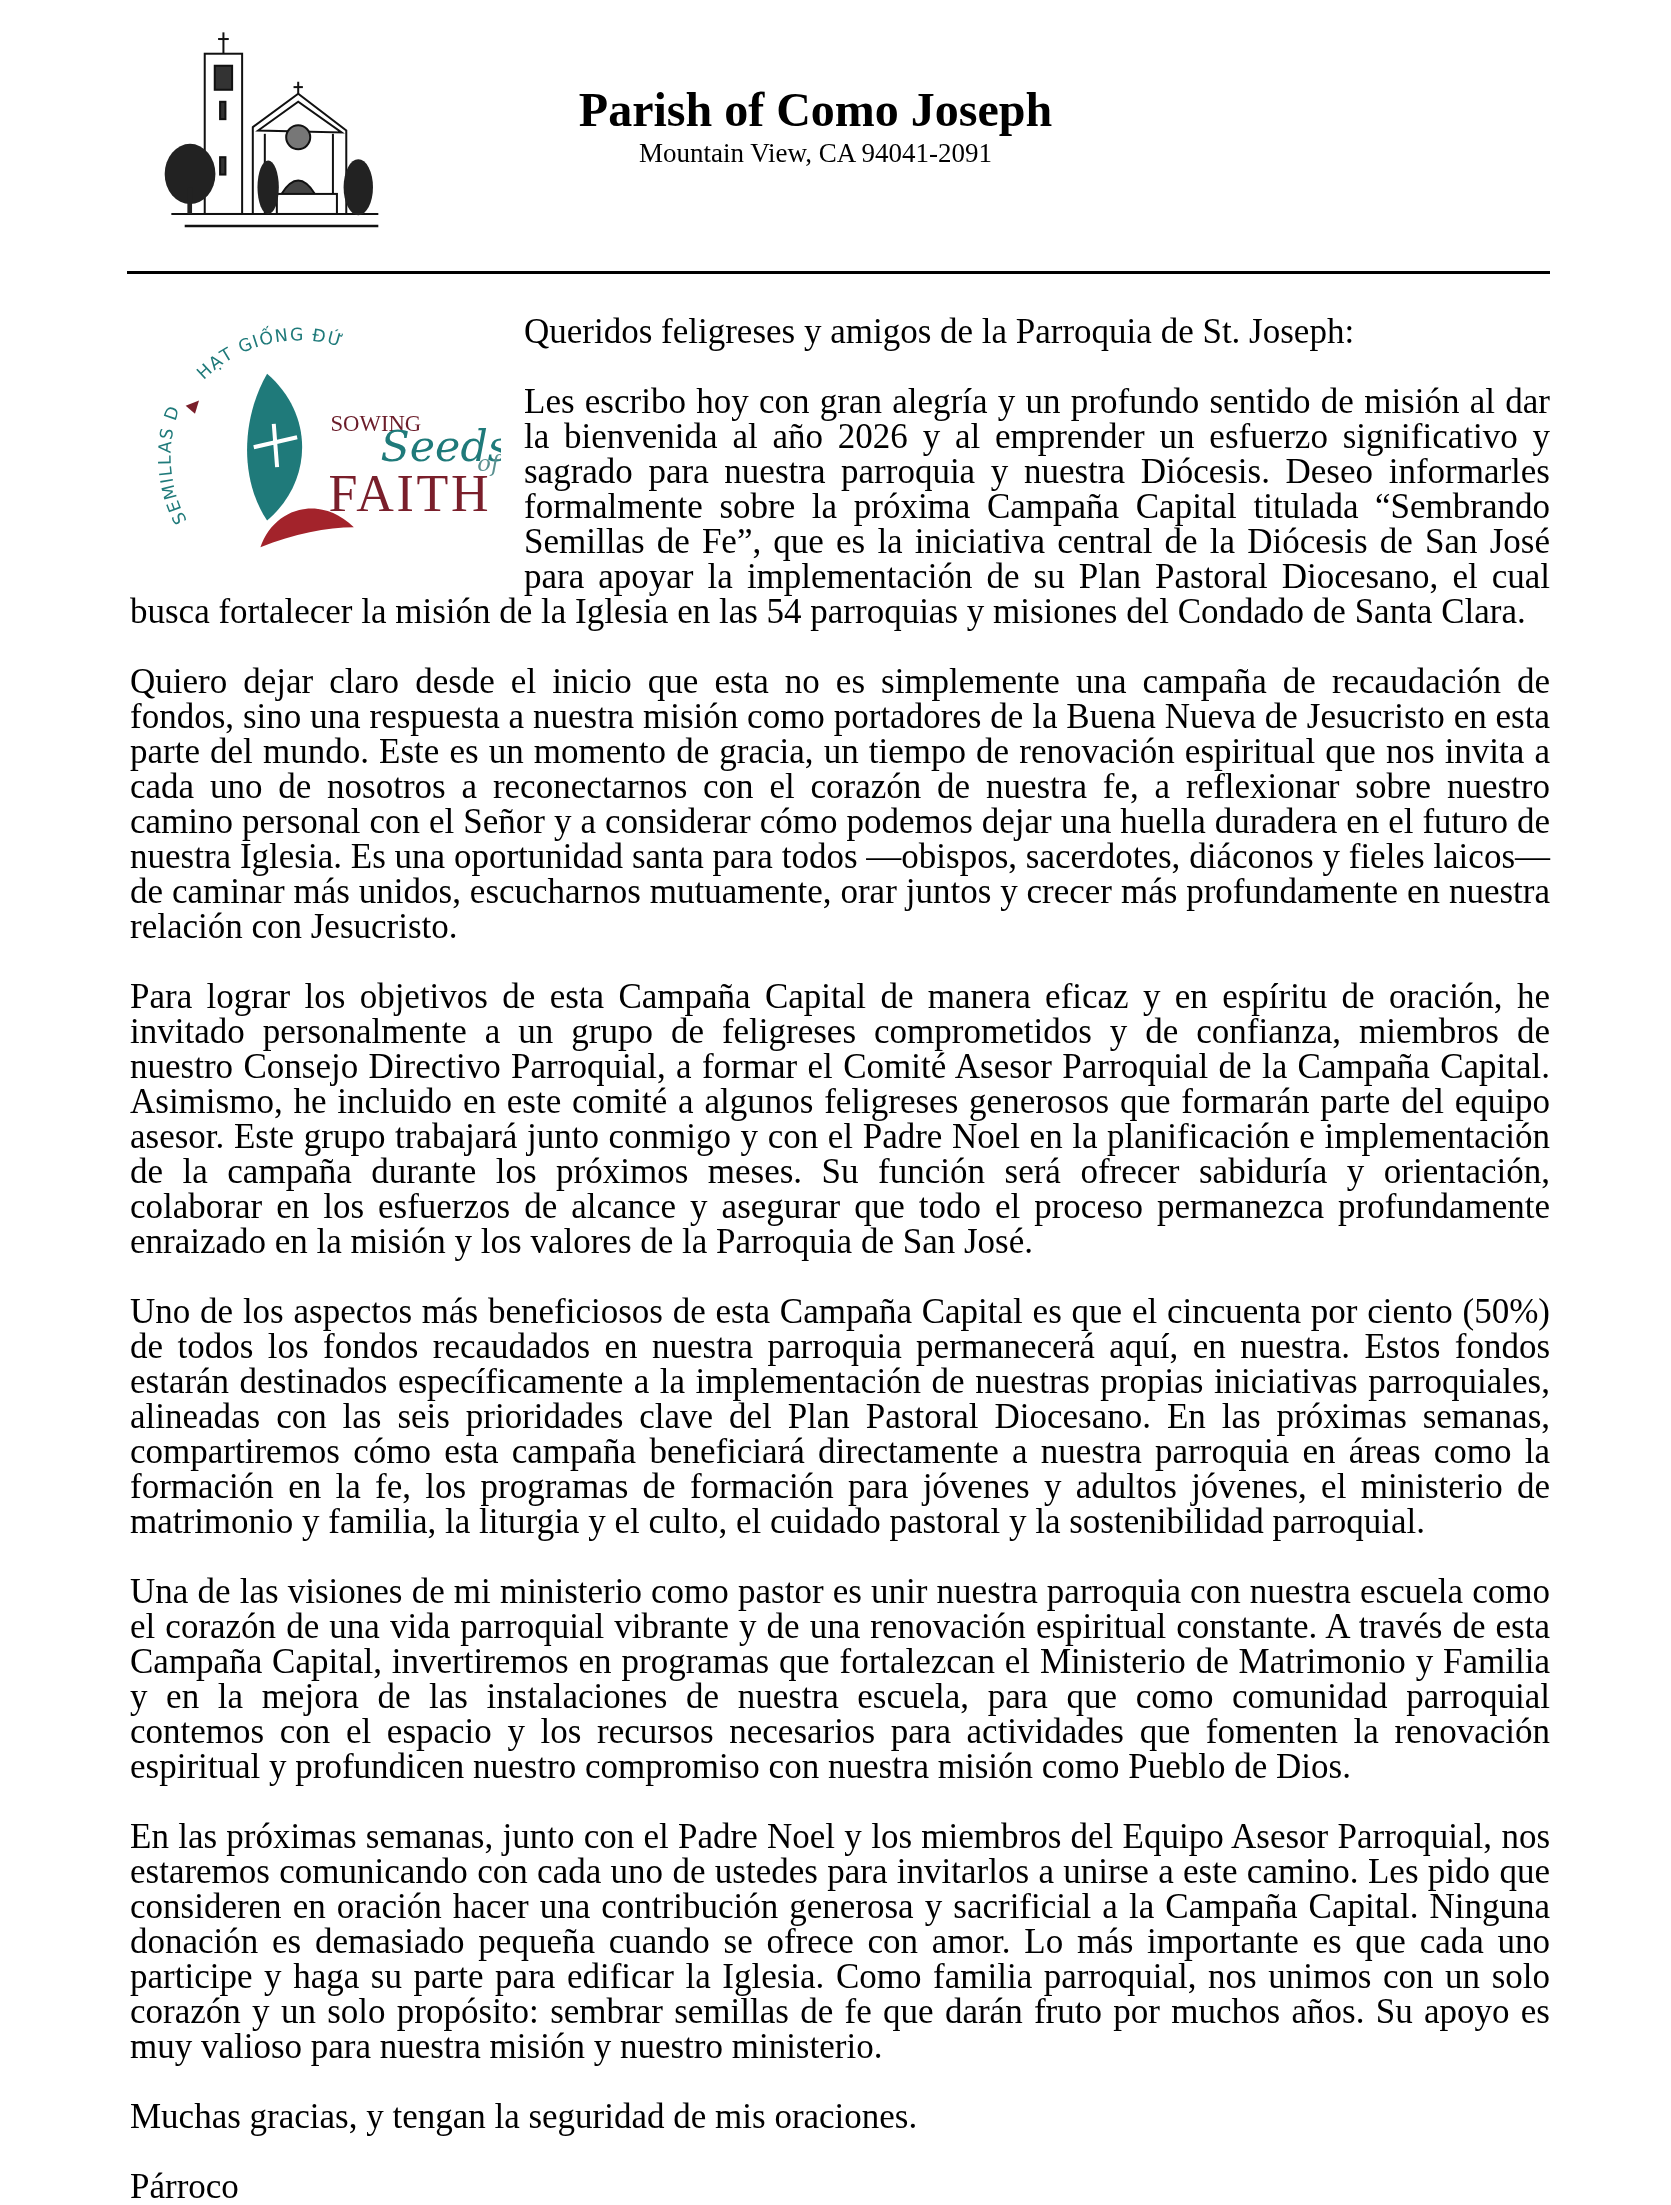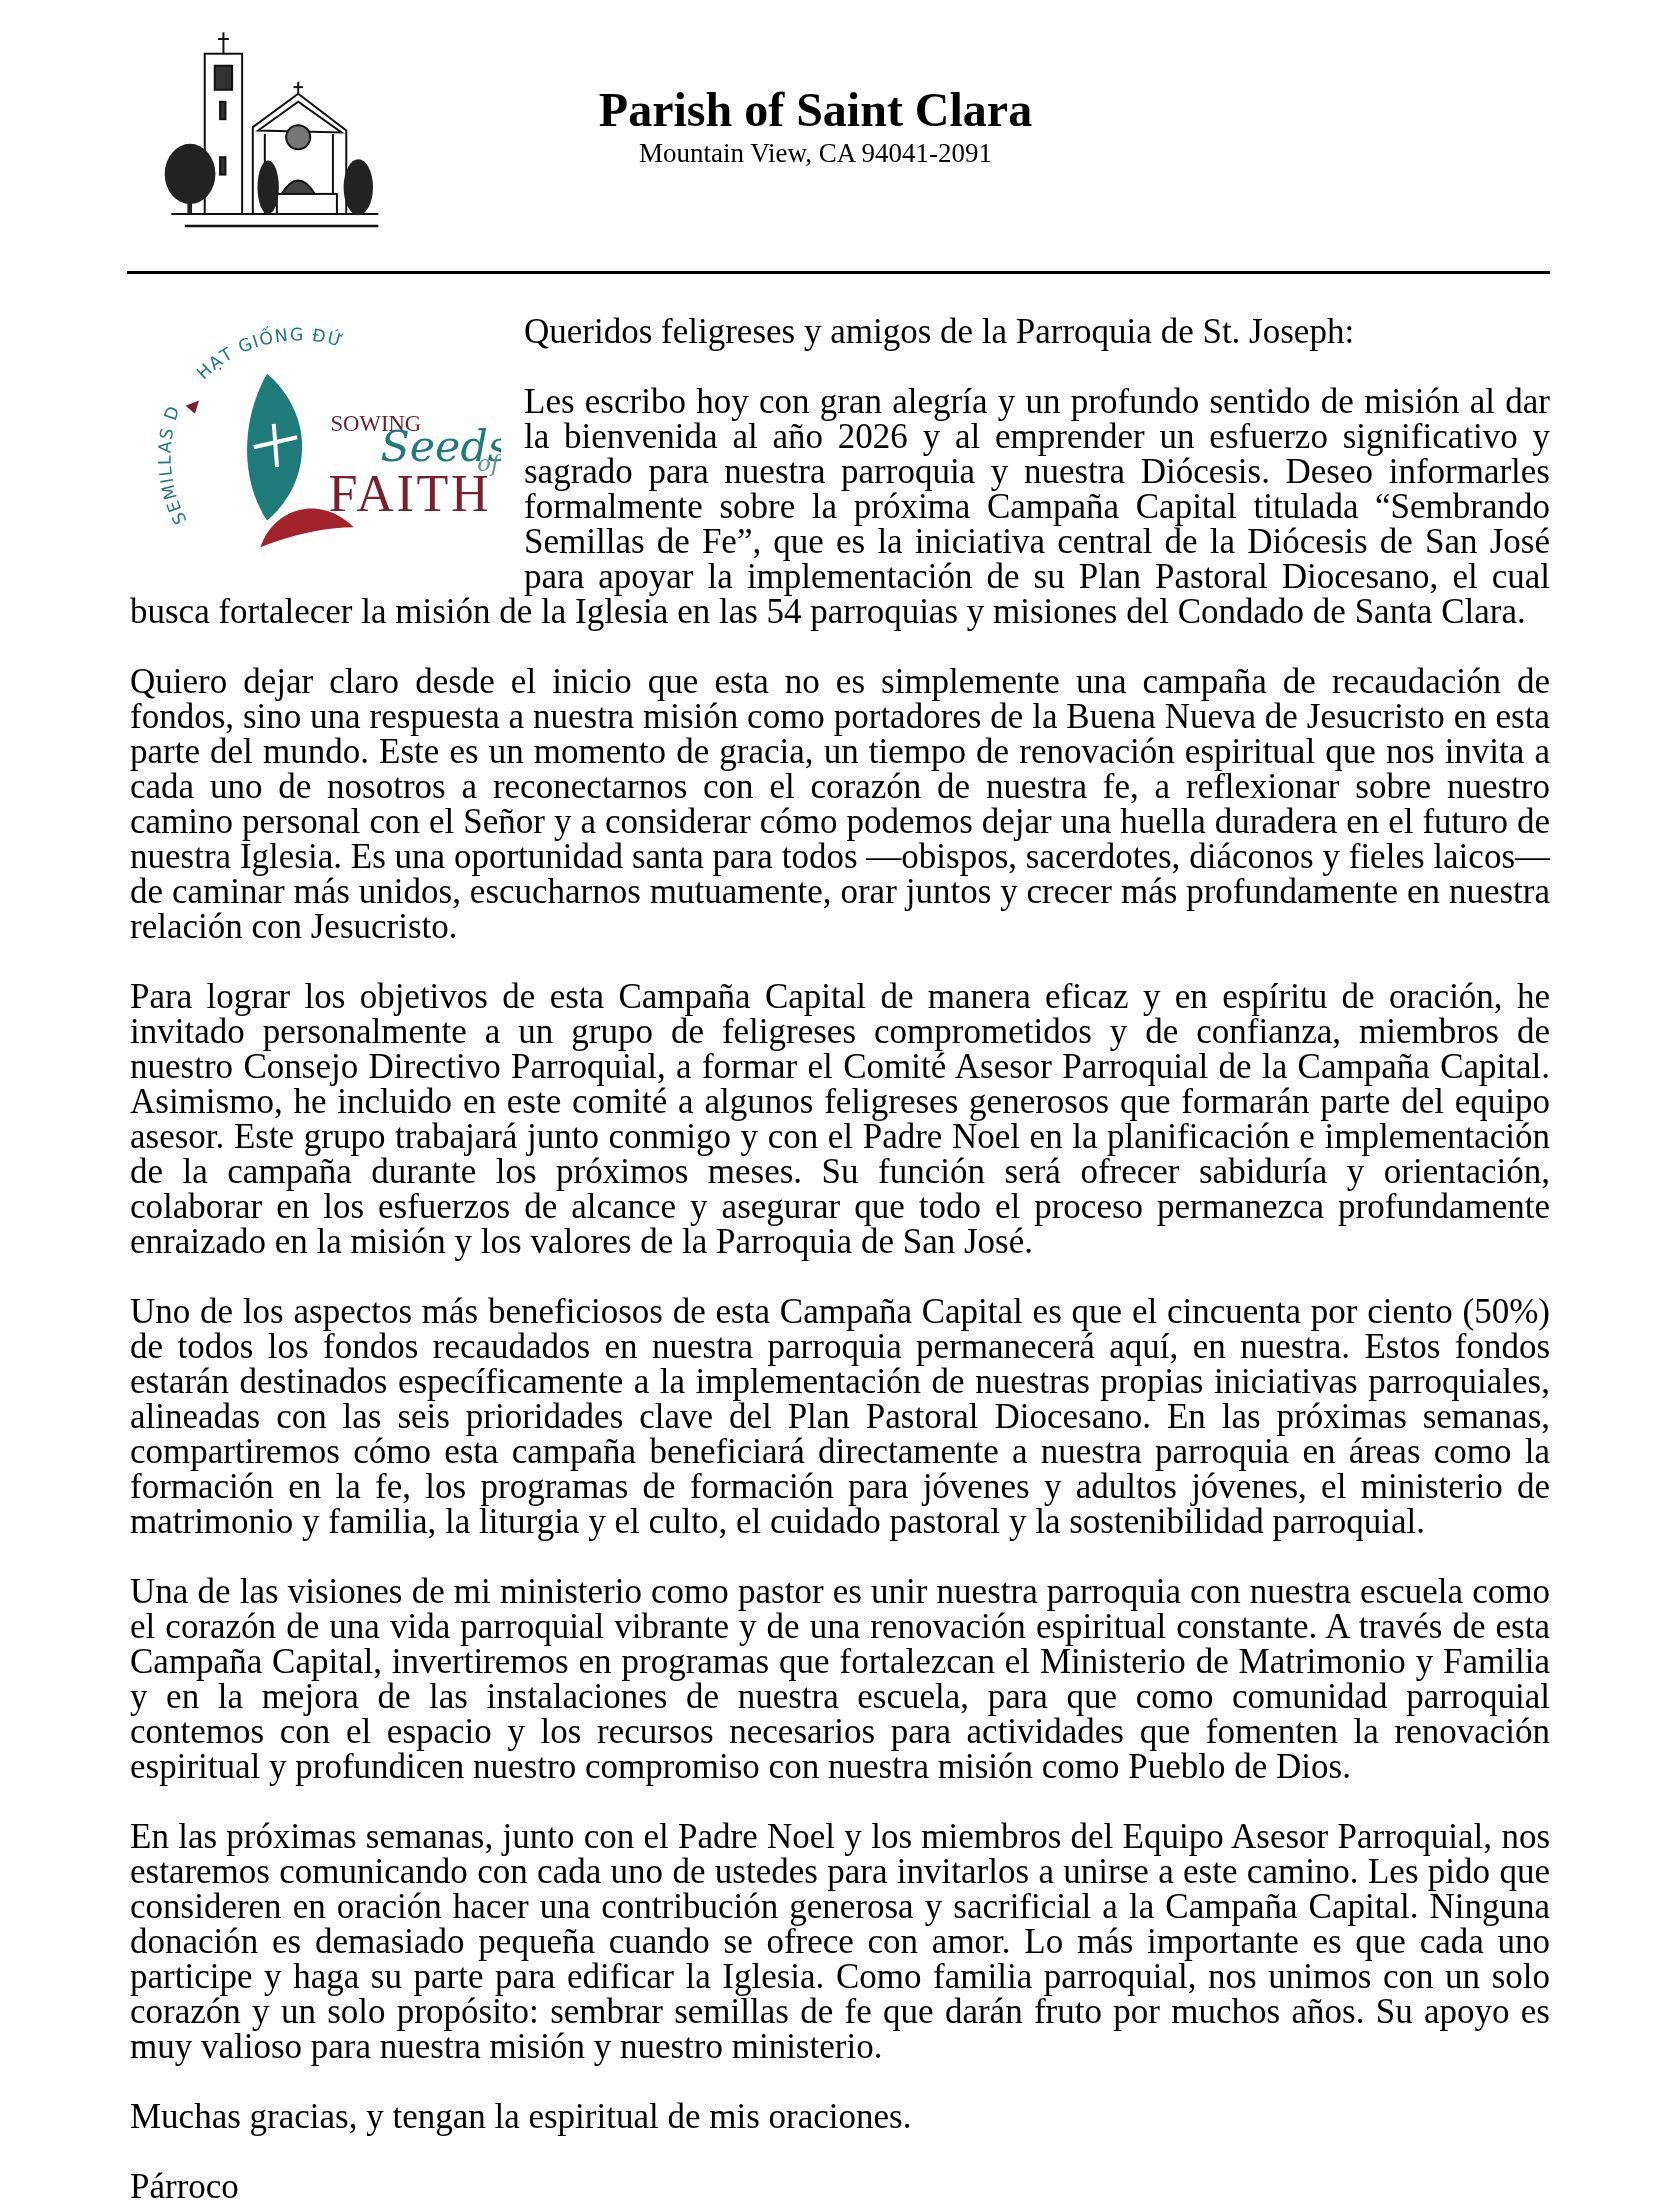--- a/index.html
+++ b/index.html
@@ -45,21 +45,21 @@
     </g>
 
     <ellipse cx="48" cy="220" rx="38" ry="45" fill="#222"></ellipse>
     <rect x="44" y="240" width="7" height="40" fill="#222"></rect>
     <ellipse cx="165" cy="240" rx="16" ry="40" fill="#222"></ellipse>
     <ellipse cx="300" cy="240" rx="22" ry="42" fill="#222"></ellipse>
   </svg>
 </div>
 
 <div class="header-text">
-  <h1 class="org-name">Parish of Saint Clara</h1>
+  <h1 class="org-name">Parish of Como Joseph</h1>
   <div class="addr">Mountain View, CA 94041-2091</div>
 </div>
 
 <div class="header-rule"></div>
 
 <div class="campaign-logo">
   <svg width="361" height="247" viewBox="0 0 540 370">
     <defs>
       <path id="arcL" d="M70,320 A200,200 0 0 1 60,150"></path>
       <path id="arcT" d="M95,110 A200,200 0 0 1 300,60"></path>
@@ -85,17 +85,17 @@
 
 <div class="letter">
   <div class="float-spacer"></div>
   <p>Queridos feligreses y amigos de la Parroquia de St. Joseph:</p>
   <p><span>Les escribo hoy con gran alegría y un profundo sentido de misión al dar la bienvenida al año 2026 y al emprender un esfuerzo significativo y sagrado para nuestra parroquia y nuestra Diócesis. Deseo informarles formalmente sobre la próxima Campaña Capital titulada </span><b>“Sembrando Semillas de Fe”</b><span>, que es la iniciativa central de la Diócesis de San José para apoyar la implementación de su Plan Pastoral Diocesano, el cual busca fortalecer la misión de la Iglesia en las 54 parroquias y misiones del Condado de Santa Clara.</span></p>
   <p>Quiero dejar claro desde el inicio que esta no es simplemente una campaña de recaudación de fondos, sino una respuesta a nuestra misión como portadores de la Buena Nueva de Jesucristo en esta parte del mundo. Este es un momento de gracia, un tiempo de renovación espiritual que nos invita a cada uno de nosotros a reconectarnos con el corazón de nuestra fe, a reflexionar sobre nuestro camino personal con el Señor y a considerar cómo podemos dejar una huella duradera en el futuro de nuestra Iglesia. Es una oportunidad santa para todos —obispos, sacerdotes, diáconos y fieles laicos— de caminar más unidos, escucharnos mutuamente, orar juntos y crecer más profundamente en nuestra relación con Jesucristo.</p>
   <p>Para lograr los objetivos de esta Campaña Capital de manera eficaz y en espíritu de oración, he invitado personalmente a un grupo de feligreses comprometidos y de confianza, miembros de nuestro Consejo Directivo Parroquial, a formar el Comité Asesor Parroquial de la Campaña Capital. Asimismo, he incluido en este comité a algunos feligreses generosos que formarán parte del equipo asesor. Este grupo trabajará junto conmigo y con el Padre Noel en la planificación e implementación de la campaña durante los próximos meses. Su función será ofrecer sabiduría y orientación, colaborar en los esfuerzos de alcance y asegurar que todo el proceso permanezca profundamente enraizado en la misión y los valores de la Parroquia de San José.</p>
   <p><span>Uno de los aspectos más beneficiosos de esta Campaña Capital es que </span><b>el cincuenta por ciento (50%) de todos los fondos recaudados en nuestra parroquia permanecerá aquí, en nuestra</b><span>. Estos fondos estarán destinados específicamente a la implementación de nuestras propias iniciativas parroquiales, alineadas con las seis prioridades clave del Plan Pastoral Diocesano. En las próximas semanas, compartiremos cómo esta campaña beneficiará directamente a nuestra parroquia en áreas como la formación en la fe, los programas de formación para jóvenes y adultos jóvenes, el ministerio de matrimonio y familia, la liturgia y el culto, el cuidado pastoral y la sostenibilidad parroquial.</span></p>
   <p>Una de las visiones de mi ministerio como pastor es unir nuestra parroquia con nuestra escuela como el corazón de una vida parroquial vibrante y de una renovación espiritual constante. A través de esta Campaña Capital, invertiremos en programas que fortalezcan el Ministerio de Matrimonio y Familia y en la mejora de las instalaciones de nuestra escuela, para que como comunidad parroquial contemos con el espacio y los recursos necesarios para actividades que fomenten la renovación espiritual y profundicen nuestro compromiso con nuestra misión como Pueblo de Dios.</p>
   <p>En las próximas semanas, junto con el Padre Noel y los miembros del Equipo Asesor Parroquial, nos estaremos comunicando con cada uno de ustedes para invitarlos a unirse a este camino. Les pido que consideren en oración hacer una contribución generosa y sacrificial a la Campaña Capital. Ninguna donación es demasiado pequeña cuando se ofrece con amor. Lo más importante es que cada uno participe y haga su parte para edificar la Iglesia. Como familia parroquial, nos unimos con un solo corazón y un solo propósito: sembrar semillas de fe que darán fruto por muchos años. Su apoyo es muy valioso para nuestra misión y nuestro ministerio.</p>
-  <p>Muchas gracias, y tengan la espiritual de mis oraciones.</p>
+  <p>Muchas gracias, y tengan la seguridad de mis oraciones.</p>
   <div class="sig">Párroco</div>
   <div class="sig">Fr. Engelberto G. Gammad</div>
 </div>
 
 
 </body></html>

